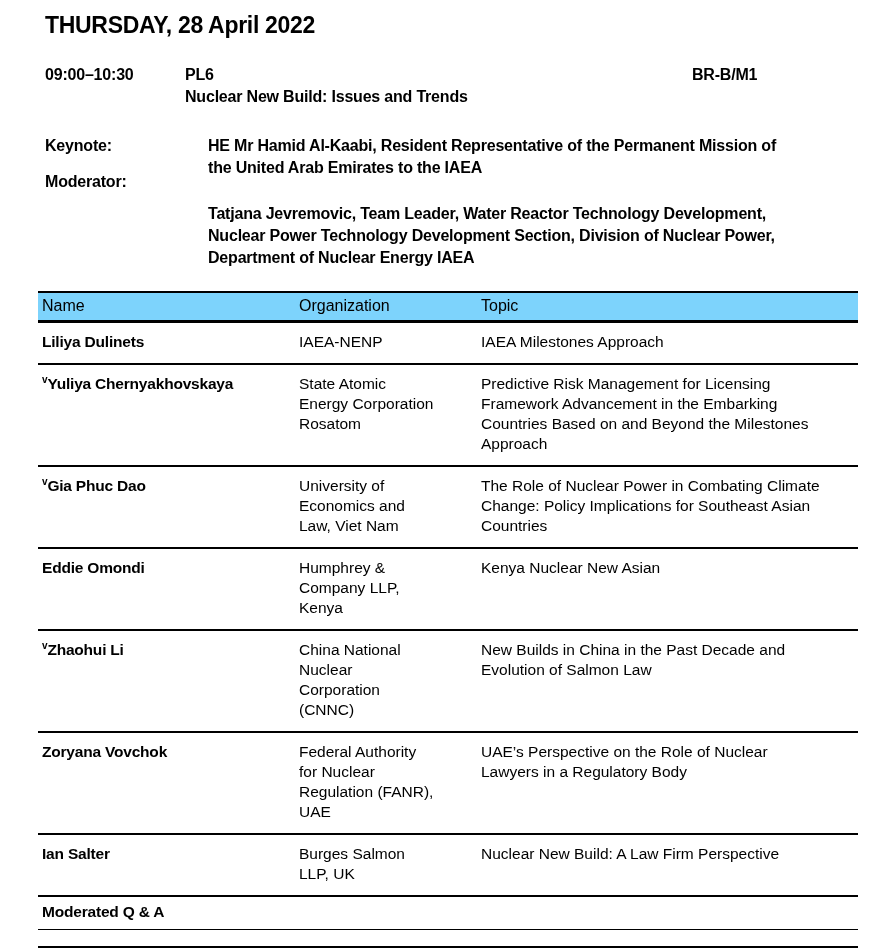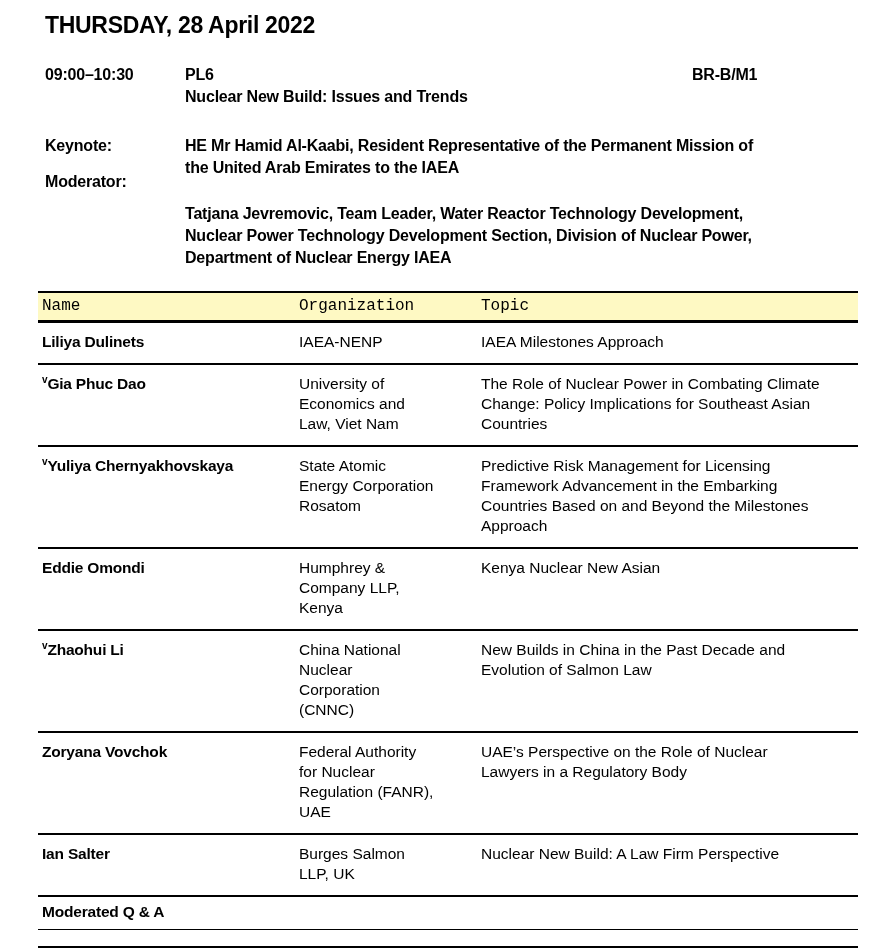--- a/index.html
+++ b/index.html
@@ -39,20 +39,21 @@
   .session-room { position: absolute; left: 654px; top: 0; }
   
   .people-head {
     display: flex;
     margin-top: 27px;
     padding-left: 7px;
     font-size: 16px;
     font-weight: bold;
     letter-spacing: -0.2px;
     line-height: 22px;
+    gap: 23px;
   }
   .people-labels { width: 140px; flex: 0 0 140px; }
   .moderator-label { margin-top: 14px; }
   .people-paras { width: 572px; }
   .moderator-text { margin-top: 24px; }
   
   table.programme {
     width: 820px;
     margin-top: 22px;
     border-collapse: collapse;
@@ -124,43 +125,43 @@
     </div>
   </div>
 
   <table class="programme">
     <colgroup>
         <col class="c1">
         <col class="c2">
         <col class="c3">
       </colgroup>
     <thead>
-      <tr style="background: #fef9c3; font-family: Liberation Mono, monospace;">
+      <tr style="background: #7dd3fc;">
         <th>Name</th>
         <th>Organization</th>
         <th>Topic</th>
       </tr>
     </thead>
     <tbody id="rows">
   <tr>
     <td class="name-cell"><sup class="vmark"></sup><span>Liliya Dulinets</span></td>
     <td class="org-cell">IAEA-NENP</td>
     <td class="topic-cell">IAEA Milestones Approach</td>
   </tr>
 
   <tr>
+    <td class="name-cell"><sup class="vmark">v</sup><span>Yuliya Chernyakhovskaya</span></td>
+    <td class="org-cell">State Atomic Energy Corporation Rosatom</td>
+    <td class="topic-cell">Predictive Risk Management for Licensing Framework Advancement in the Embarking Countries Based on and Beyond the Milestones Approach</td>
+  </tr>
+
+  <tr>
     <td class="name-cell"><sup class="vmark">v</sup><span>Gia Phuc Dao</span></td>
     <td class="org-cell">University of Economics and Law, Viet Nam</td>
     <td class="topic-cell">The Role of Nuclear Power in Combating Climate Change: Policy Implications for Southeast Asian Countries</td>
-  </tr>
-
-  <tr>
-    <td class="name-cell"><sup class="vmark">v</sup><span>Yuliya Chernyakhovskaya</span></td>
-    <td class="org-cell">State Atomic Energy Corporation Rosatom</td>
-    <td class="topic-cell">Predictive Risk Management for Licensing Framework Advancement in the Embarking Countries Based on and Beyond the Milestones Approach</td>
   </tr>
 
   <tr>
     <td class="name-cell"><sup class="vmark"></sup><span>Eddie Omondi</span></td>
     <td class="org-cell">Humphrey &amp; Company LLP, Kenya</td>
     <td class="topic-cell">Kenya Nuclear New Asian</td>
   </tr>
 
   <tr>
     <td class="name-cell"><sup class="vmark">v</sup><span>Zhaohui Li</span></td>

